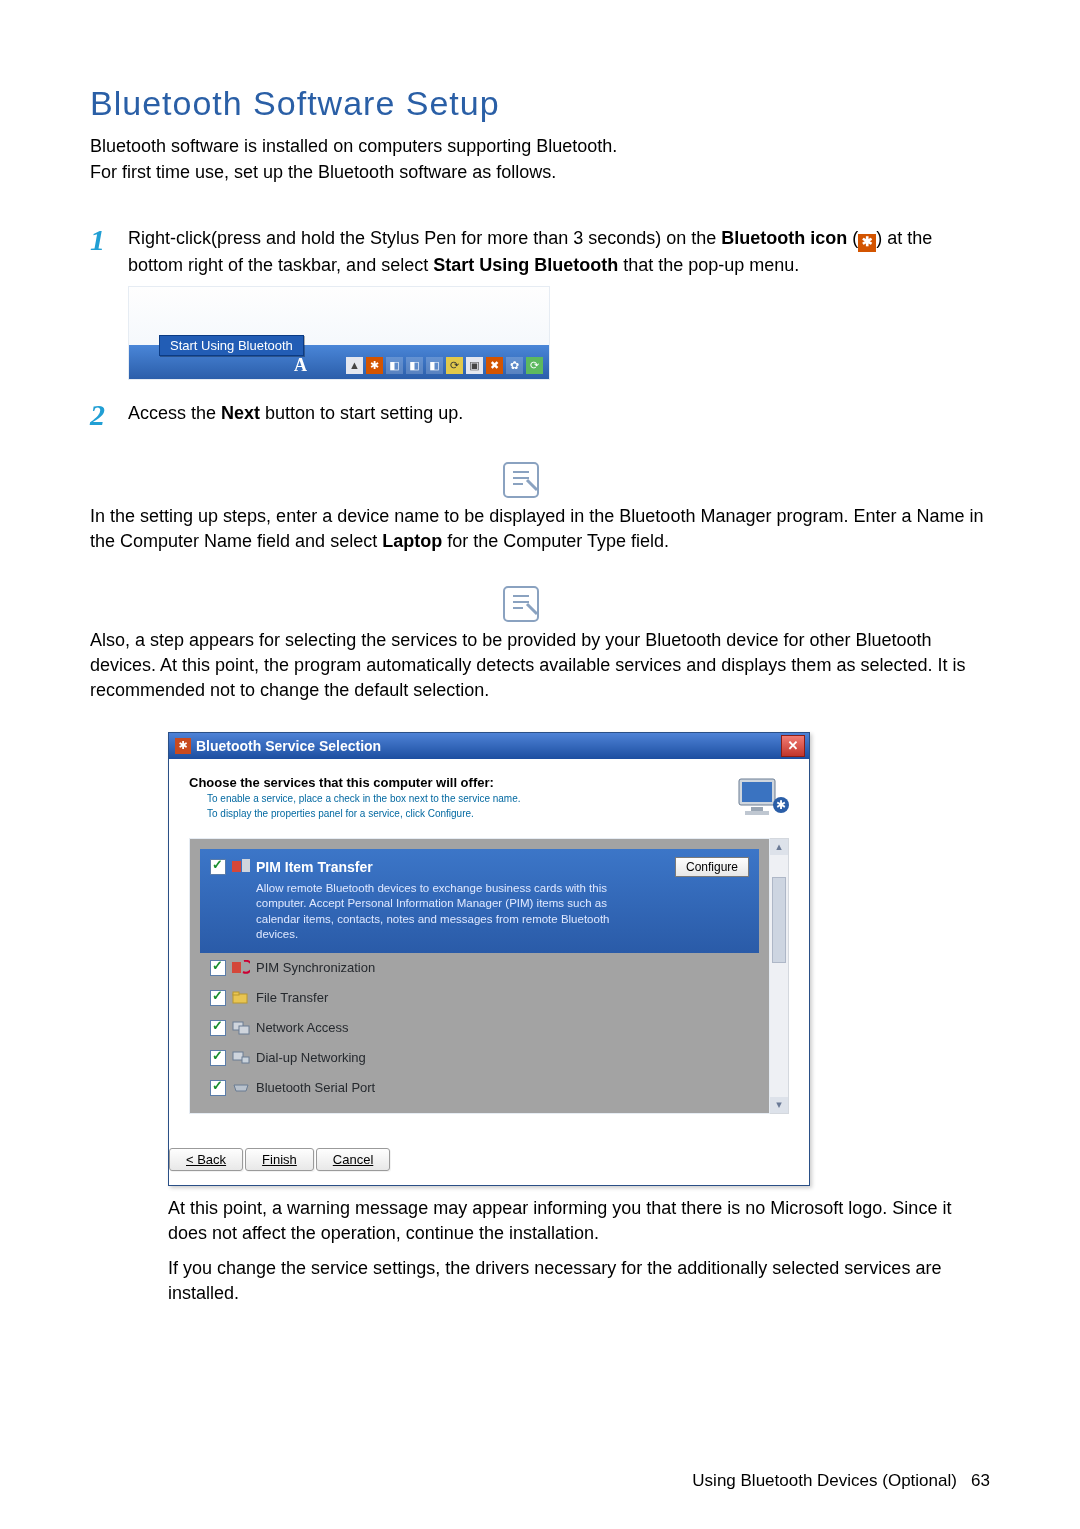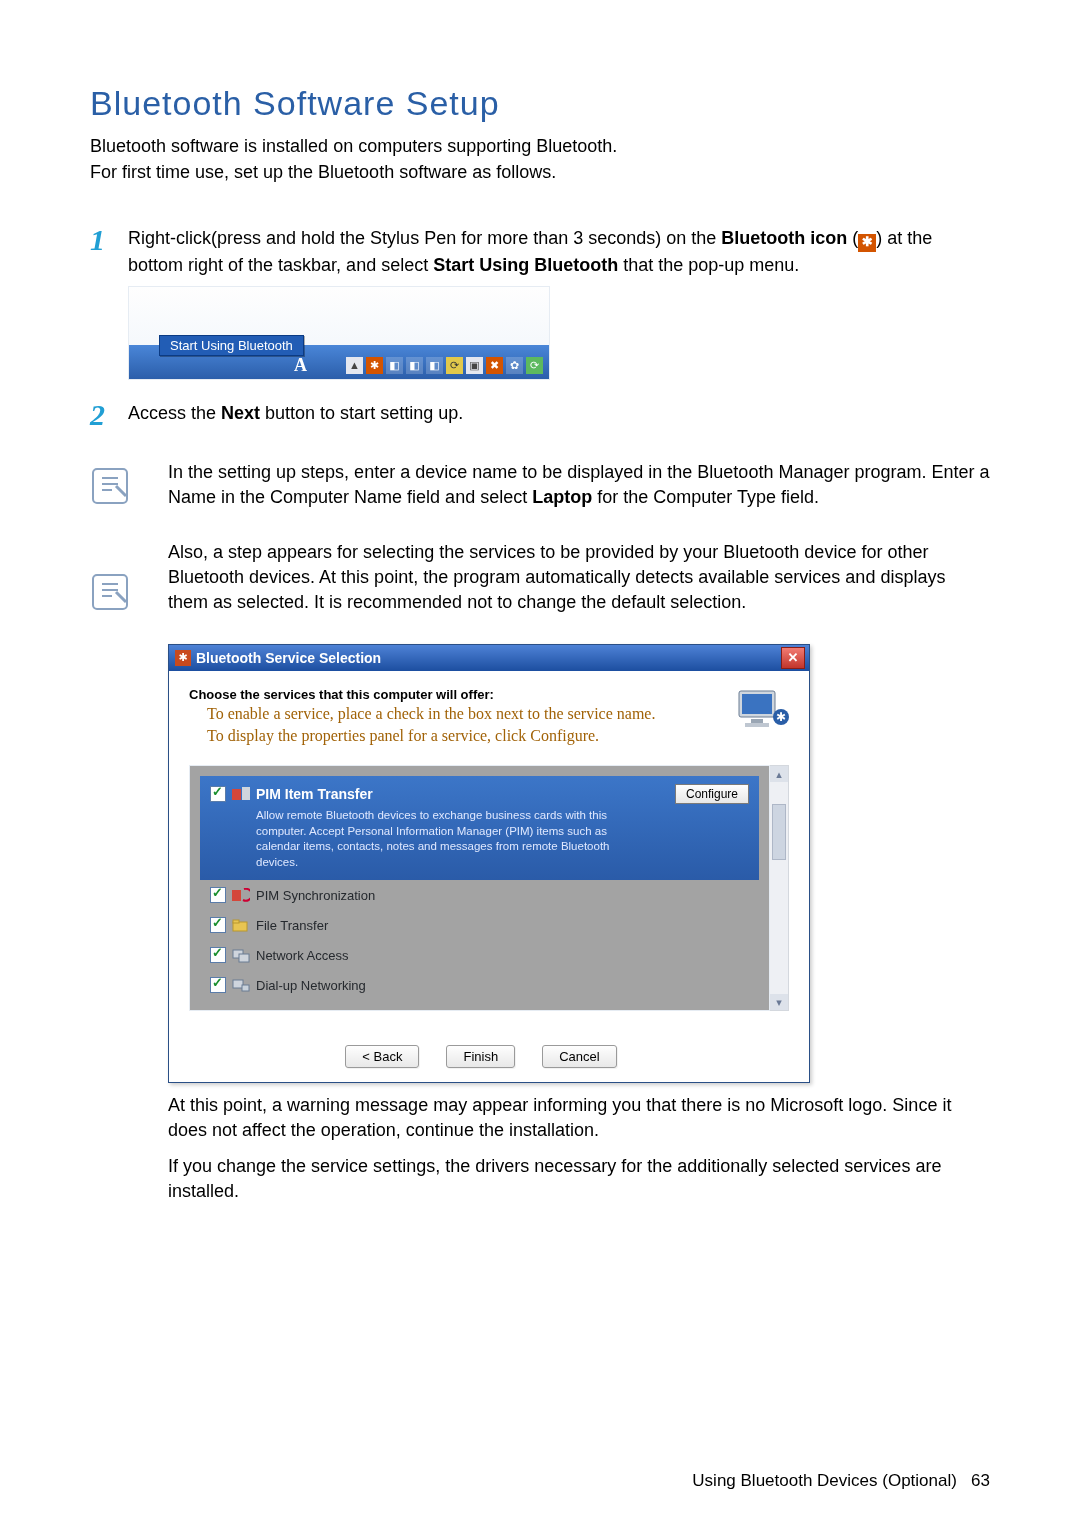--- a/index.html
+++ b/index.html
@@ -117,22 +117,23 @@
     color: #fff;
   }
   .tray.orange { background: #d35400; }
   .tray.white { background: #e4e7ef; color:#444;}
   .tray.yellow { background: #e2c94b; color:#333;}
   .tray.green { background: #5db95e; }
 
   
   .note {
     display: flex;
-    align-items: flex-end;
+    align-items: center;
     margin: 30px 0 28px 0;
+    flex-direction: column;
   }
   .note-icon {
     width: 50px;
     margin-right: 28px;
     flex-shrink: 0;
   }
   .note-icon svg {
     width: 40px;
     height: 40px;
   }
@@ -176,25 +177,24 @@
     background: #fff;
     padding: 16px 20px 20px 20px;
   }
   .choose-row {
     display: flex;
     align-items: flex-start;
   }
   .choose-text { flex: 1; }
   .choose-head { font-weight: bold; font-size: 13px; }
   .choose-sub {
-    font-size: 16px;
+    font-size: 10px;
     margin: 2px 0 0 18px;
     line-height: 1.3;
-    color: #a16207;
-    font-family: Liberation Serif, serif;
+    color: #0369a1;
   }
   .pc-art {
     width: 52px;
     height: 44px;
     margin-left: 8px;
   }
 
   .services-outer {
     margin-top: 18px;
     display: flex;
@@ -289,24 +289,25 @@
     color: #25292e;
   }
   .service-item .svc-icon {
     width: 18px; height: 15px;
     margin-right: 6px;
     flex-shrink: 0;
   }
 
   .button-row {
     display: flex;
-    justify-content: center;
-    gap: 27px;
+    justify-content: flex-start;
+    gap: 2px;
     padding: 14px 16px 14px 0;
     background: #fff;
+    text-decoration: underline;
   }
   .win-button {
     background: linear-gradient(#fefefe,#e8e8e8);
     border: 1px solid #9a9a9a;
     padding: 3px 16px;
     font-size: 13px;
     border-radius: 3px;
     box-shadow: 1px 1px 0 rgba(0,0,0,0.05);
   }
 
@@ -459,20 +460,27 @@
             <span>Network Access</span>
           </div>
           <div class="service-item">
             <span class="chk"></span>
             <span class="svc-icon"><svg viewBox="0 0 18 15">
                   <rect x="1" y="2" width="10" height="8" fill="#cfd5dd" stroke="#6a7c93"></rect>
                   <rect x="10" y="7" width="7" height="6" fill="#c9d2db" stroke="#6a7c93"></rect>
                 </svg></span>
             <span>Dial-up Networking</span>
           </div>
+          <div class="service-item">
+            <span class="chk"></span>
+            <span class="svc-icon"><svg viewBox="0 0 18 15">
+                  <path d="M2 5 h14 l-2 6 h-10 z" fill="#b9c2cd" stroke="#6a7c93"></path>
+                </svg></span>
+            <span>Bluetooth Serial Port</span>
+          </div>
         </div>
         <div class="scroll">
           <div class="arrow top">▴</div>
           <div class="thumb"></div>
           <div class="arrow bot">▾</div>
         </div>
       </div>
     </div>
     <div class="button-row">
       <span class="win-button">&lt; Back</span>

